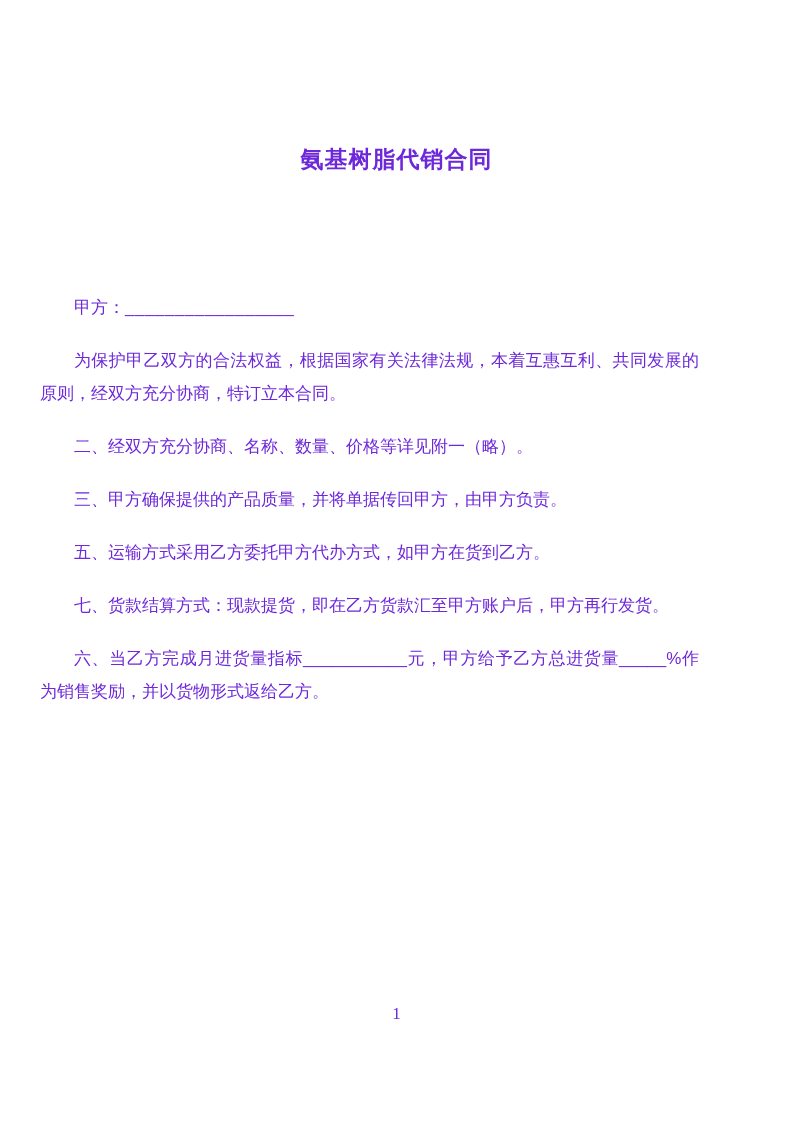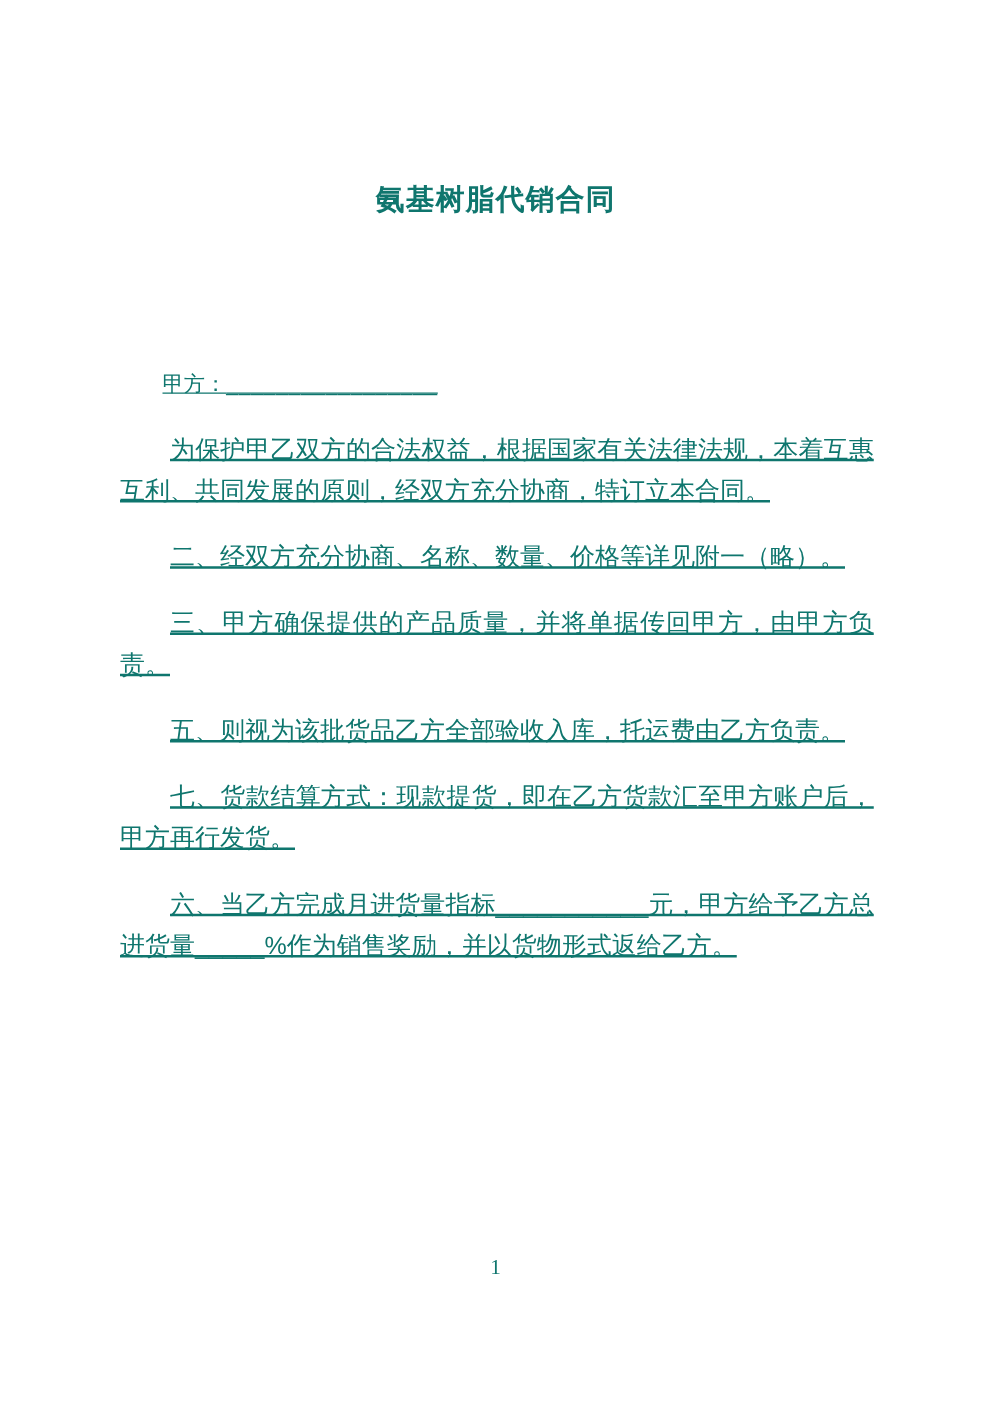--- a/index.html
+++ b/index.html
@@ -6,39 +6,38 @@
     margin: 0;
     padding: 0;
     background: #ffffff;
   }
   .page {
     position: relative;
     width: 793px;
     height: 1074px;
     margin: 0 auto;
     background: #ffffff;
-    color: #0f766e;
+    color: #6d28d9;
     font-family: "Liberation Sans", sans-serif;
     overflow: hidden;
   }
   .doc-title {
     margin: 143px 0 116px 0;
     text-align: center;
     font-size: 23px;
     font-weight: bold;
     letter-spacing: 1px;
     line-height: 32px;
   }
   .doc-body {
-    padding: 0 94px 0 96px;
-    text-decoration: underline;
+    padding: 0 94px 0 40px;
   }
   .para {
     margin: 0 0 20px 0;
-    font-size: 20px;
+    font-size: 17px;
     line-height: 33px;
     text-indent: 2em;
     text-align: justify;
     word-break: break-all;
   }
   .party-line {
     margin: 0 0 20px 0;
     font-size: 17px;
     line-height: 33px;
     text-indent: 2em;
@@ -65,21 +64,21 @@
 
   <div class="doc-body">
 
     <p class="party-line"><span>甲方：</span><span class="party-blank">_________________</span></p>
 
 
     <p class="para">为保护甲乙双方的合法权益，根据国家有关法律法规，本着互惠互利、共同发展的原则，经双方充分协商，特订立本合同。</p>
 
     <p class="para">二、经双方充分协商、名称、数量、价格等详见附一（略）。</p>
     <p class="para">三、甲方确保提供的产品质量，并将单据传回甲方，由甲方负责。</p>
-    <p class="para">五、则视为该批货品乙方全部验收入库，托运费由乙方负责。</p>
+    <p class="para">五、运输方式采用乙方委托甲方代办方式，如甲方在货到乙方。</p>
     <p class="para">七、货款结算方式：现款提货，即在乙方货款汇至甲方账户后，甲方再行发货。</p>
     <p class="para">六、当乙方完成月进货量指标___________元，甲方给予乙方总进货量_____%作为销售奖励，并以货物形式返给乙方。</p>
 
   </div>
 
   <div class="page-number">1</div>
 
 </div>
 
 </body></html>

